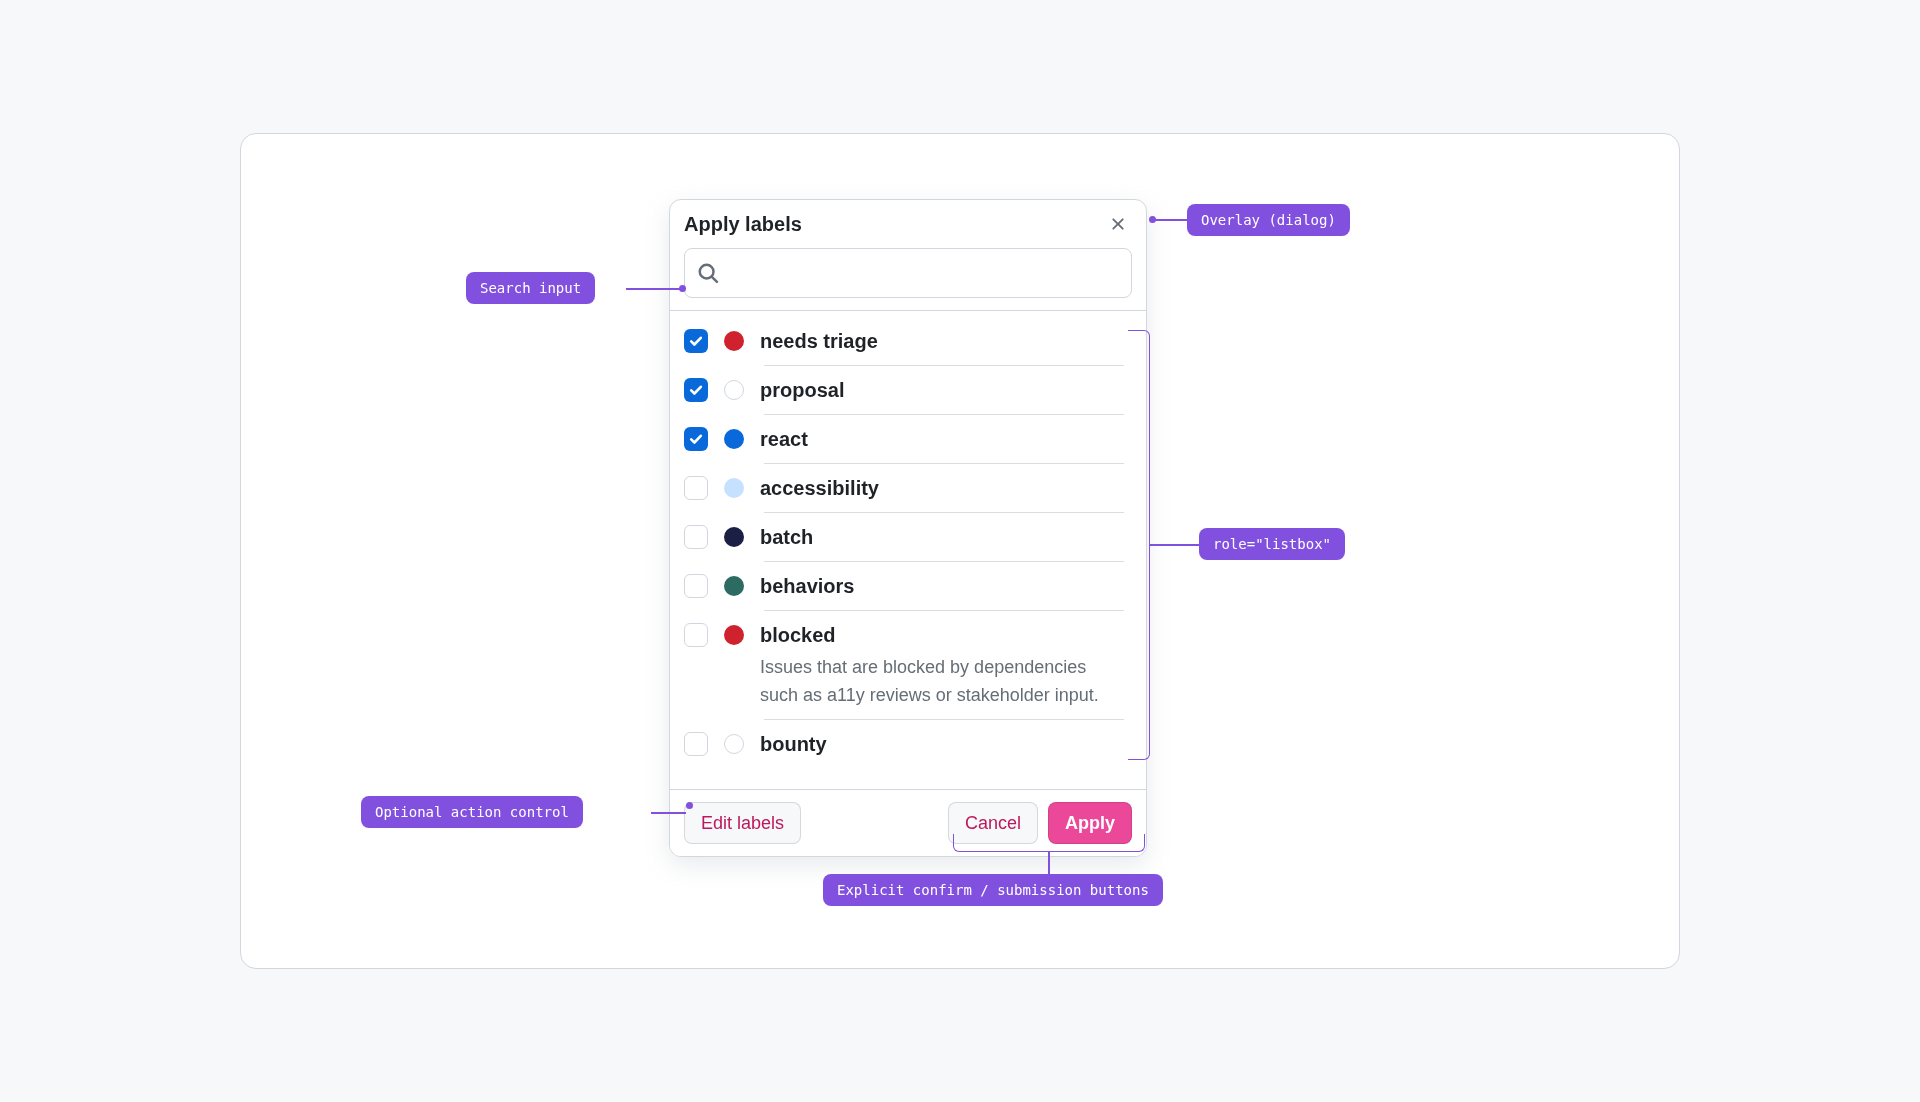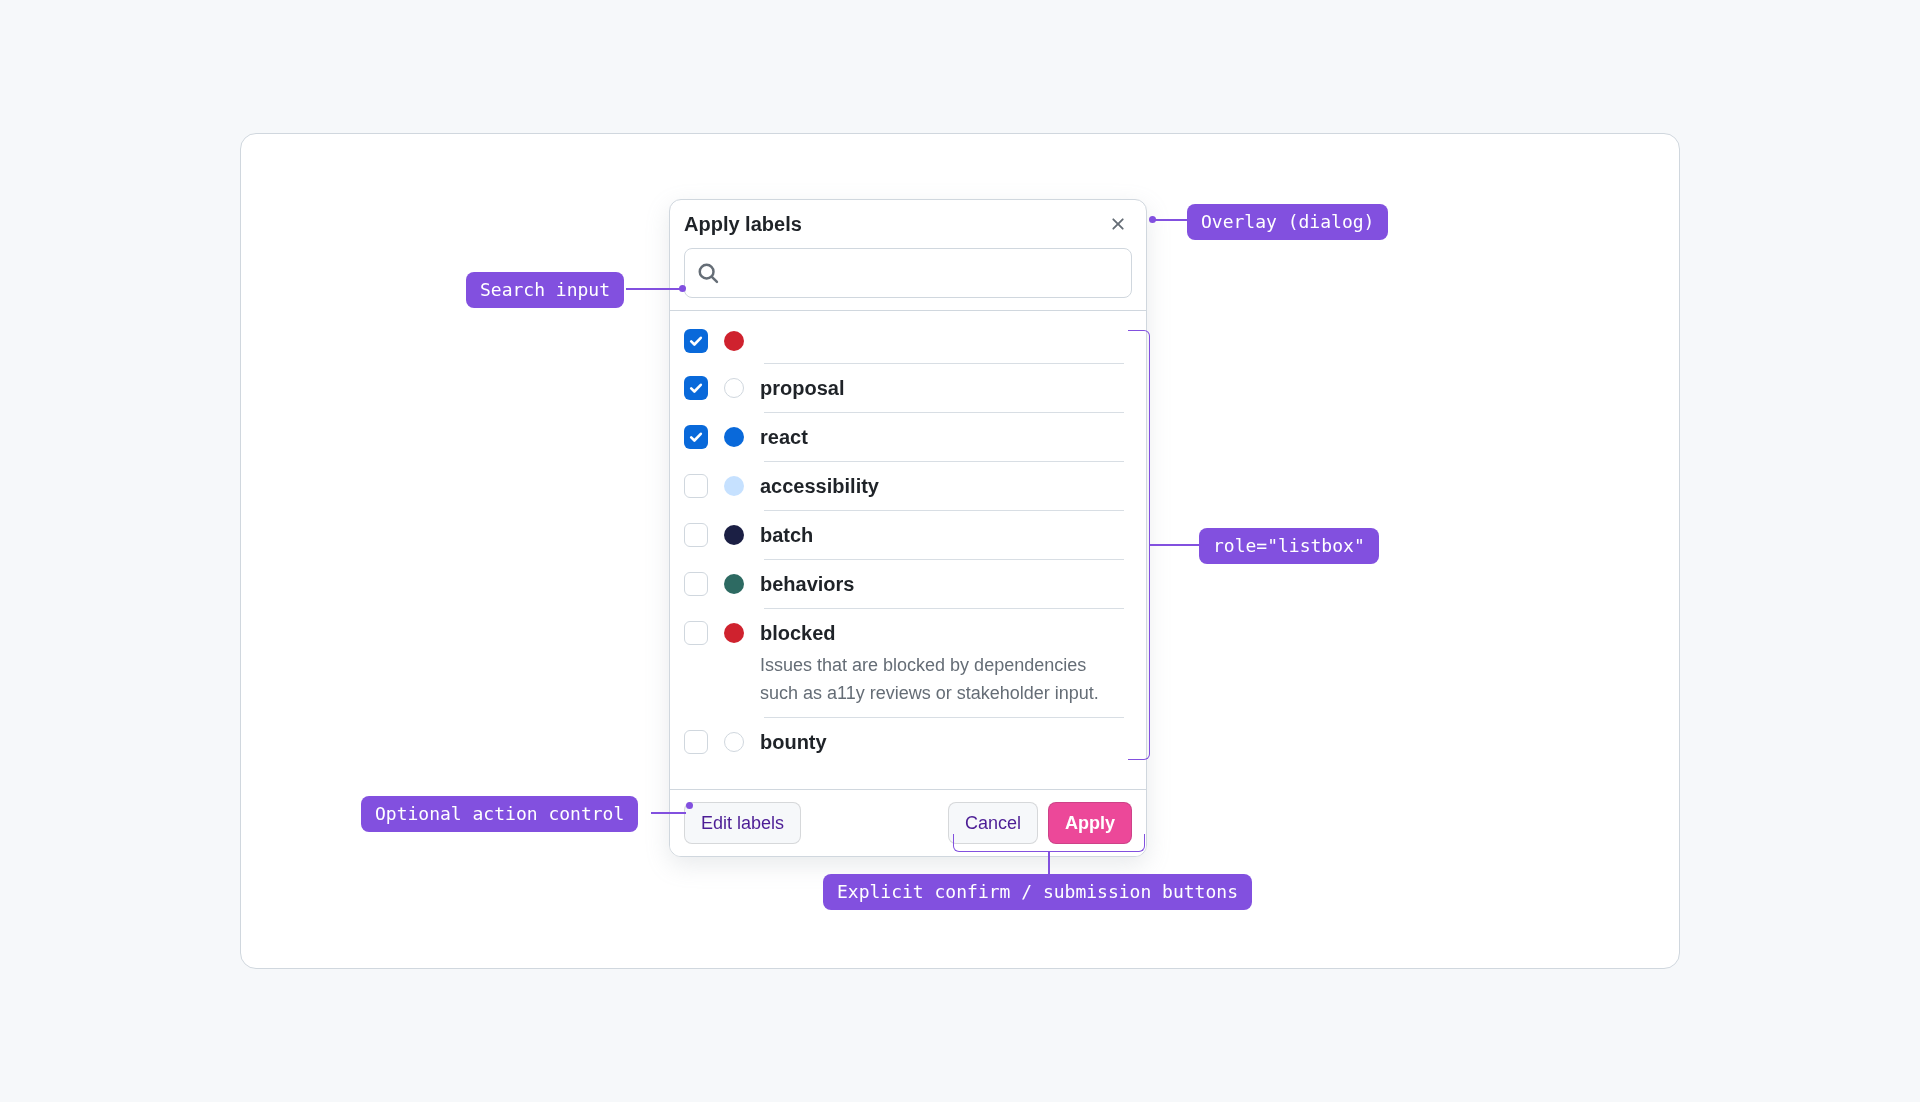--- a/index.html
+++ b/index.html
@@ -155,36 +155,36 @@
     font-size: 18px;
     font-weight: 500;
     display: flex;
     align-items: center;
     justify-content: center;
     cursor: pointer;
   }
   .btn.default {
     background: #f6f8fa;
     border: 1px solid rgba(31,35,40,0.15);
-    color: #4c1d95;
+    color: #be185d;
   }
   .btn.primary {
     background: #ec4899;
     border: 1px solid rgba(31,35,40,0.15);
     color: #ffffff;
     font-weight: 600;
   }
 
   
   .anno {
     position: absolute;
     background: #8250df;
     color: #ffffff;
     font-family: ui-monospace, SFMono-Regular, "SF Mono", Menlo, Consolas, monospace;
-    font-size: 18px;
+    font-size: 14px;
     line-height: 1;
     padding: 9px 14px;
     border-radius: 8px;
     white-space: nowrap;
   }
   .anno-line {
     position: absolute;
     background: #8250df;
   }
   .anno-dot {
@@ -227,20 +227,23 @@
     <div class="list-divider"></div>
 
     <div class="listbox" id="listbox">
         <div class="list-item">
           <div class="checkbox checked">
             <svg viewBox="0 0 16 16" fill="none" stroke="currentColor" stroke-width="2.6" stroke-linecap="round" stroke-linejoin="round">
               <polyline points="3.2,8.4 6.4,11.5 12.8,4.8"></polyline>
             </svg>
           </div>
           <div class="color-dot" style="background: rgb(207, 34, 46);"></div>
+          <div class="row-main">
+            <div class="label-name">needs triage</div>
+          </div>
         </div>
         <div class="item-sep"></div>
         <div class="list-item">
           <div class="checkbox checked">
             <svg viewBox="0 0 16 16" fill="none" stroke="currentColor" stroke-width="2.6" stroke-linecap="round" stroke-linejoin="round">
               <polyline points="3.2,8.4 6.4,11.5 12.8,4.8"></polyline>
             </svg>
           </div>
           <div class="color-dot outline"></div>
           <div class="row-main">

